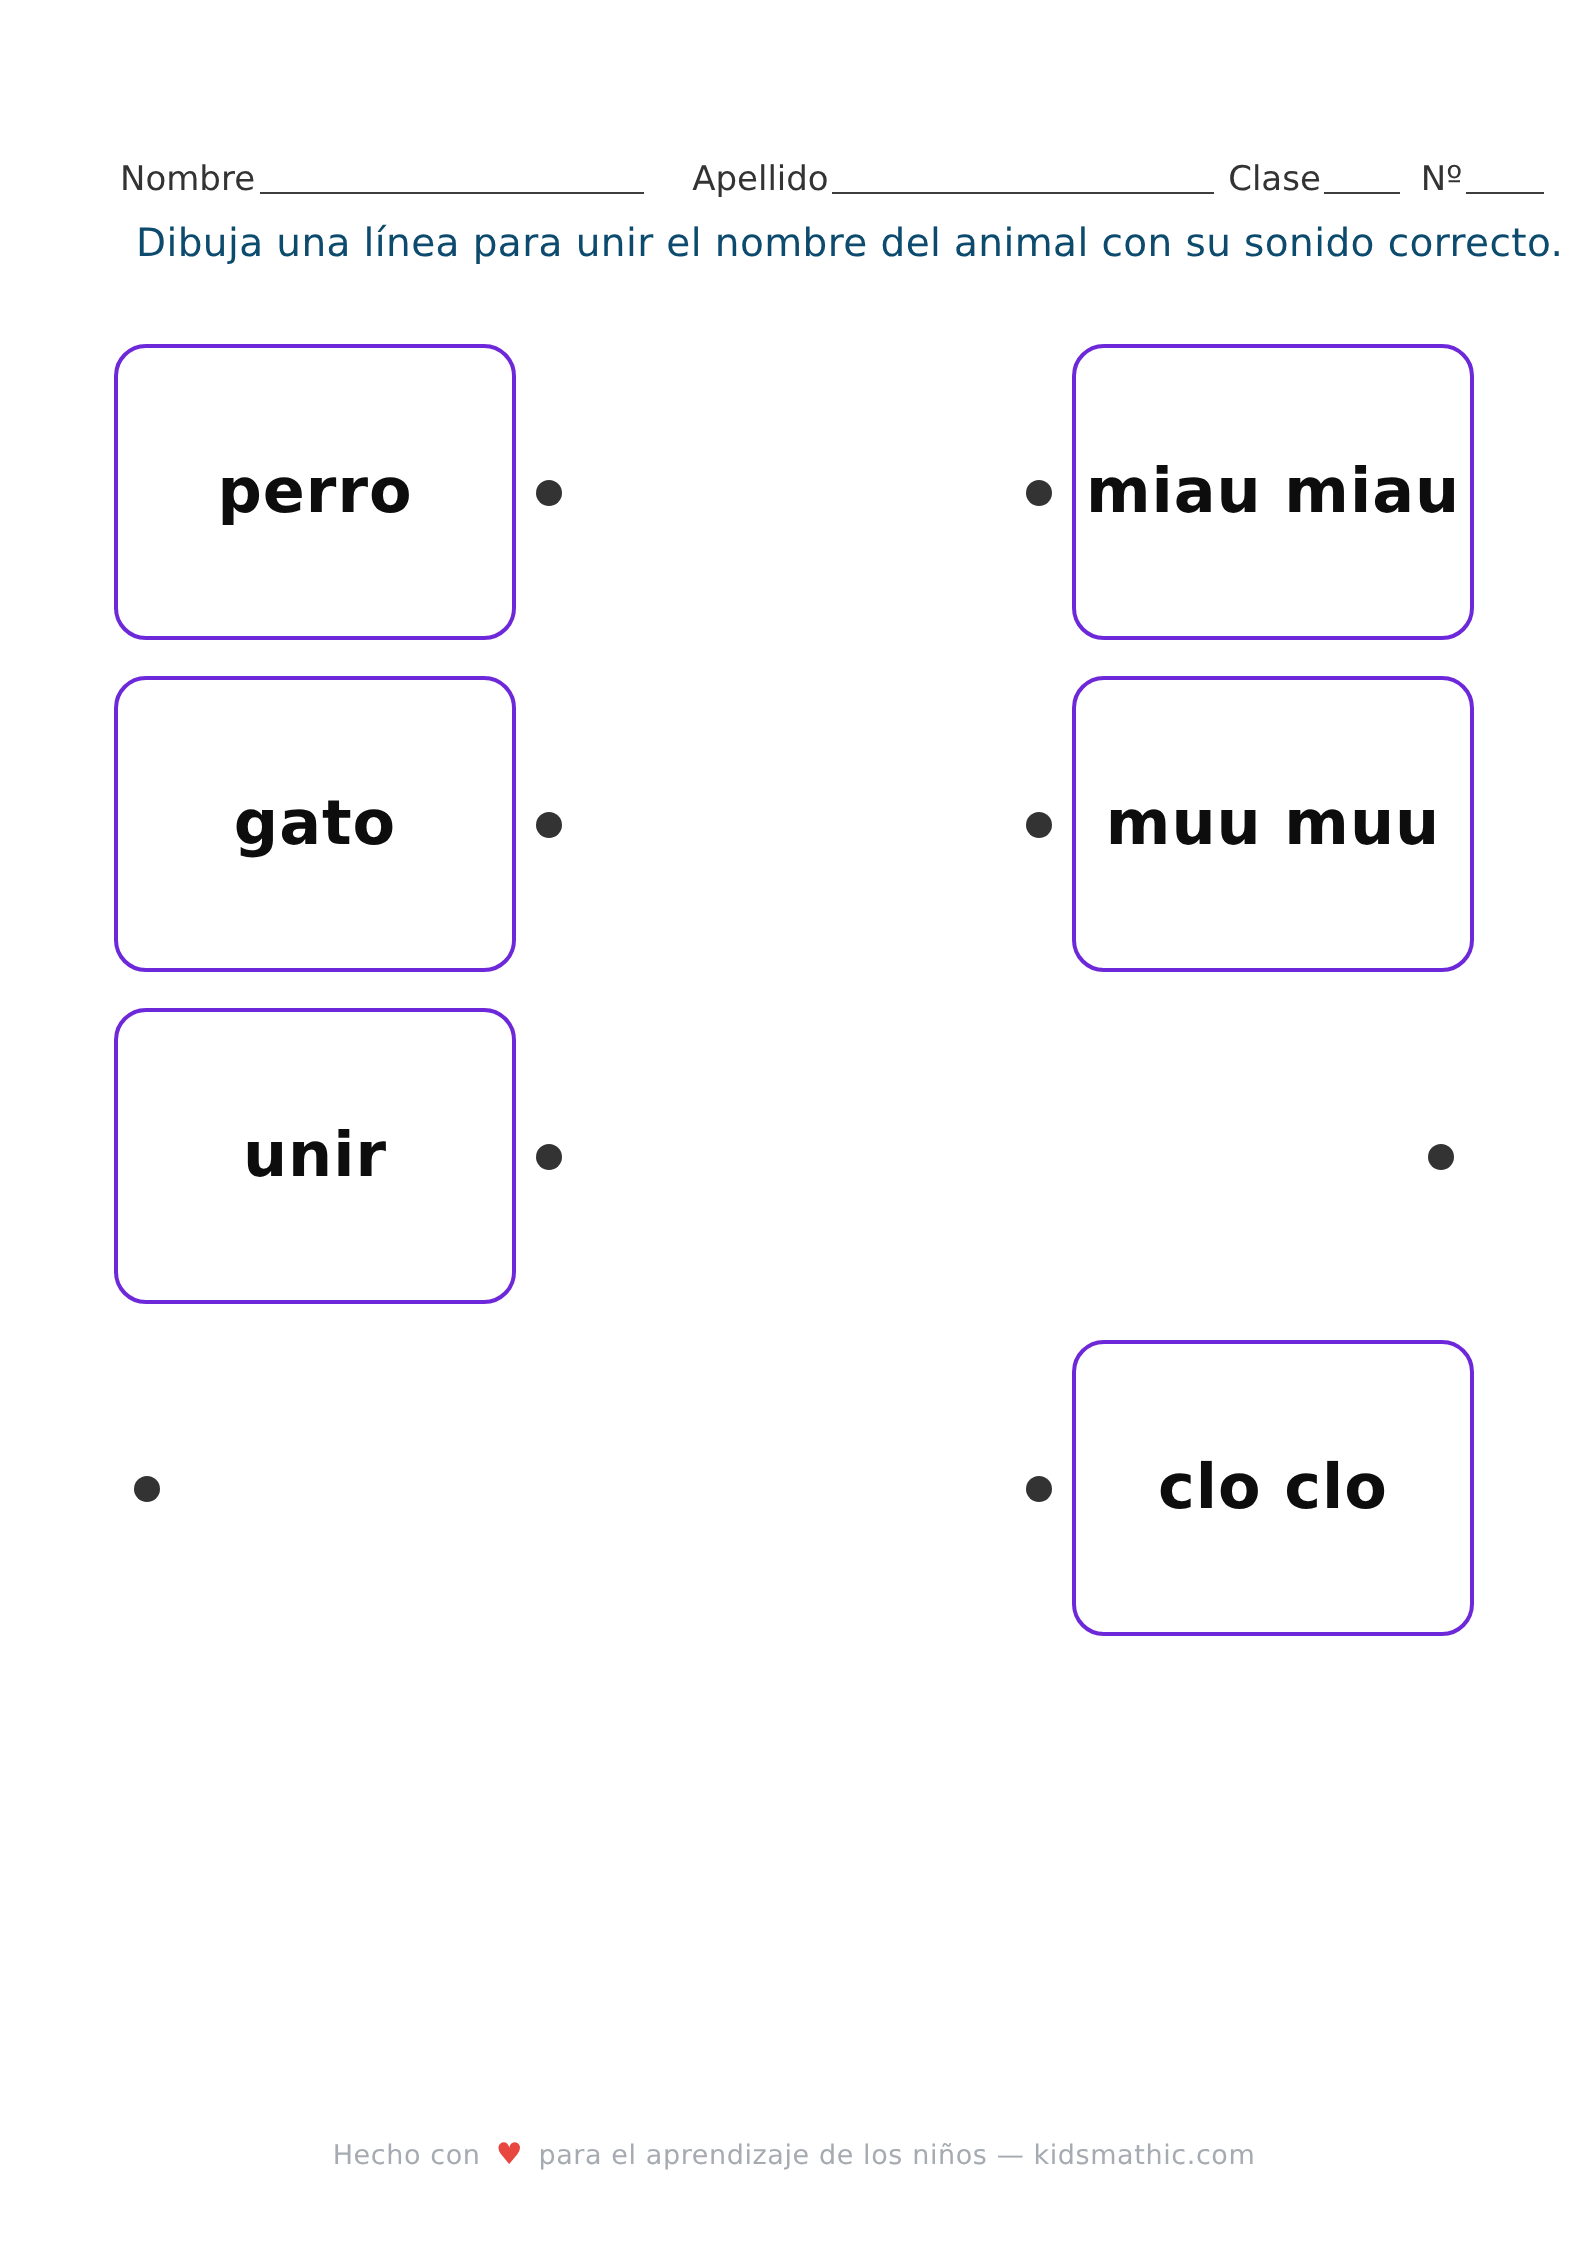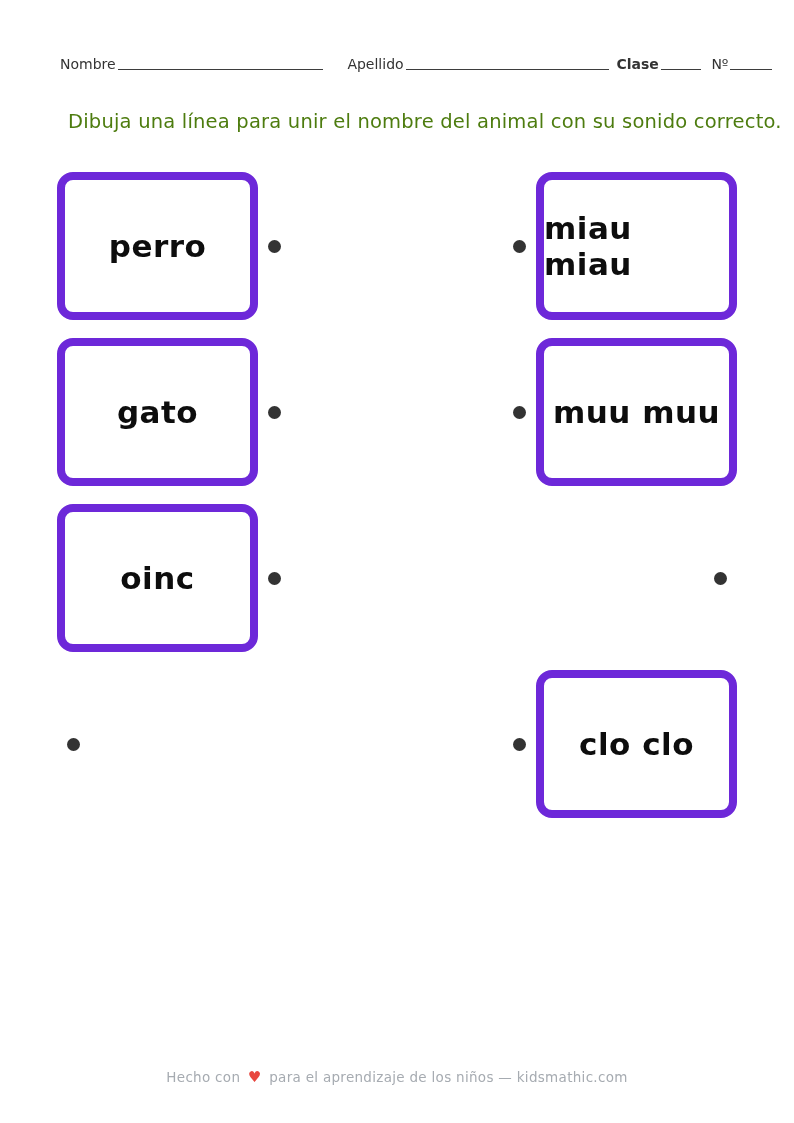--- a/index.html
+++ b/index.html
@@ -8,61 +8,61 @@
     width: 794px; height: 1123px;
     background: #ffffff;
     position: relative;
     overflow: hidden;
     font-family: "DejaVu Sans", "Liberation Sans", sans-serif;
   }
 
   
   .header {
     position: absolute;
-    top: 56px; left: 60px; width: 712px;
+    top: 80px; left: 60px; width: 712px;
     display: flex; align-items: flex-end;
-    font-size: 14px; color: #333333;
+    font-size: 17px; color: #333333;
     white-space: nowrap;
   }
   .hlabel { line-height: 1.2; }
   .fill-line {
     display: inline-block;
     height: 2px;
     border-bottom: 1.6px solid #3d3d3d;
     margin-bottom: 3px;
   }
   .line-nombre   { width: 213px; margin-left: 2px; }
   .line-apellido { width: 211px; margin-left: 2px; }
   .line-clase    { width: 42px;  margin-left: 2px; }
   .line-numero   { width: 43px;  margin-left: 2px; }
   .ml6  { margin-left: 24px; }
-  .ml4  { margin-left: 7px; font-weight: bold; }
+  .ml4  { margin-left: 7px; }
   .ml10 { margin-left: 10px; }
 
   
   .instruction {
     position: absolute;
     top: 110px; left: 68px;
     font-size: 19.5px;
-    color: #4d7c0f;
+    color: #0c4a6e;
     letter-spacing: 0.2px;
   }
 
   
   .rows {
     position: absolute;
     top: 172px; left: 57px; width: 680px;
     display: flex; flex-direction: column;
     gap: 18px;
   }
   .row { display: flex; align-items: center; height: 148px; }
   .card {
     width: 201px; height: 148px;
     background: #ffffff;
-    border: 8px solid #6d28d9;
+    border: 2px solid #6d28d9;
     border-radius: 16px;
     display: flex; align-items: center; justify-content: center;
     font-weight: bold;
     font-size: 31px;
     color: #0d0d0d;
     letter-spacing: 0.5px;
   }
   .dot {
     width: 13px; height: 13px;
     border-radius: 50%;
@@ -122,21 +122,21 @@
     <span class="spacer"></span>
     <span class="dot dot-right"></span>
     <div class="card">
       <span>muu muu</span>
     </div>
   </div>
 
 
   <div class="row">
     <div class="card">
-      <span>oinc</span>
+      <span>unir</span>
     </div>
     <span class="dot dot-left"></span>
     <span class="spacer"></span>
     <span class="dot dot-right"></span>
   </div>
 
   <div class="row">
     <span class="dot dot-left"></span>
     <span class="spacer"></span>
     <span class="dot dot-right"></span>

